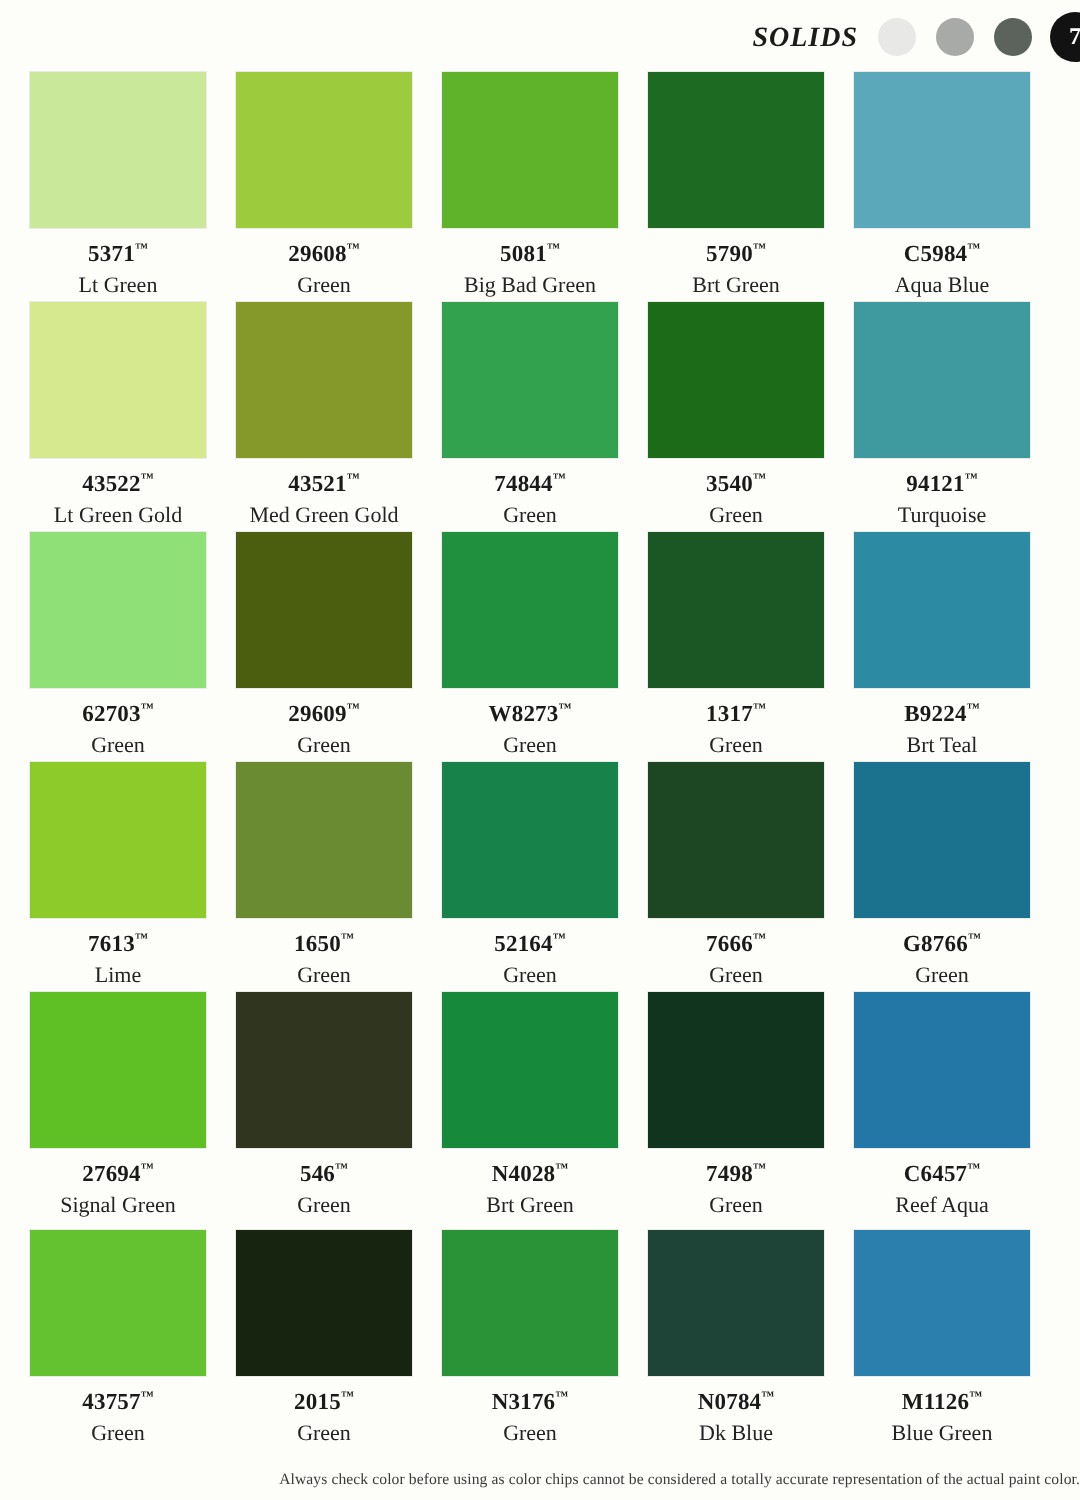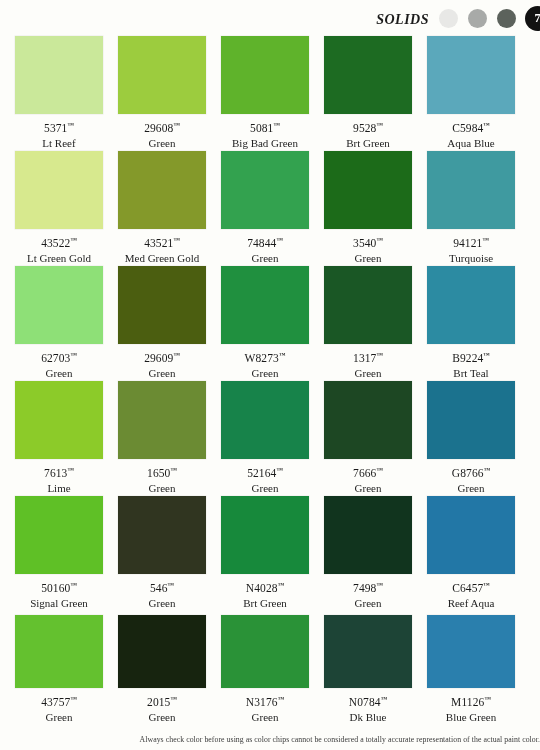--- a/index.html
+++ b/index.html
@@ -95,21 +95,21 @@
     box-shadow: 0 0 0 0.5px rgba(0,0,0,0.07);
   }
   .chip-label {
     margin-top: 4px;
     font-size: 11px;
     color: #1a1a1a;
     line-height: 13px;
     white-space: nowrap;
   }
   .chip-code {
-    font-weight: normal;
+    font-weight: bold;
     font-size: 11.5px;
     letter-spacing: 0.1px;
   }
   .tm {
     font-size: 6.5px;
     vertical-align: super;
     font-weight: bold;
     letter-spacing: 0;
   }
   .chip-name {
@@ -142,35 +142,35 @@
   <div class="hdr-dot" id="dot-2" style="background: rgb(168, 170, 168);"></div>
   <div class="hdr-dot" id="dot-3" style="background: rgb(92, 98, 92);"></div>
   <div id="page-badge" style="background: rgb(18, 18, 18);">7</div>
 </div>
 
 <div id="grid">
     <div class="chip-row" style="top: 0px;">
       <div class="chip chip-col-0">
         <div class="swatch" style="height: 78px; background: rgb(202, 232, 154);"></div>
         <div class="chip-label"><span class="chip-code">5371</span><span class="tm">™</span></div>
-        <div class="chip-name">Lt Reef</div>
+        <div class="chip-name">Lt Green</div>
       </div>
       <div class="chip chip-col-1">
         <div class="swatch" style="height: 78px; background: rgb(156, 204, 62);"></div>
         <div class="chip-label"><span class="chip-code">29608</span><span class="tm">™</span></div>
         <div class="chip-name">Green</div>
       </div>
       <div class="chip chip-col-2">
         <div class="swatch" style="height: 78px; background: rgb(95, 179, 43);"></div>
         <div class="chip-label"><span class="chip-code">5081</span><span class="tm">™</span></div>
         <div class="chip-name">Big Bad Green</div>
       </div>
       <div class="chip chip-col-3">
         <div class="swatch" style="height: 78px; background: rgb(29, 107, 34);"></div>
-        <div class="chip-label"><span class="chip-code">9528</span><span class="tm">™</span></div>
+        <div class="chip-label"><span class="chip-code">5790</span><span class="tm">™</span></div>
         <div class="chip-name">Brt Green</div>
       </div>
       <div class="chip chip-col-4">
         <div class="swatch" style="height: 78px; background: rgb(91, 168, 187);"></div>
         <div class="chip-label"><span class="chip-code">C5984</span><span class="tm">™</span></div>
         <div class="chip-name">Aqua Blue</div>
       </div>
     </div>
     <div class="chip-row" style="top: 115px;">
       <div class="chip chip-col-0">
@@ -249,21 +249,21 @@
       </div>
       <div class="chip chip-col-4">
         <div class="swatch" style="height: 78px; background: rgb(27, 114, 142);"></div>
         <div class="chip-label"><span class="chip-code">G8766</span><span class="tm">™</span></div>
         <div class="chip-name">Green</div>
       </div>
     </div>
     <div class="chip-row" style="top: 460px;">
       <div class="chip chip-col-0">
         <div class="swatch" style="height: 78px; background: rgb(95, 192, 38);"></div>
-        <div class="chip-label"><span class="chip-code">50160</span><span class="tm">™</span></div>
+        <div class="chip-label"><span class="chip-code">27694</span><span class="tm">™</span></div>
         <div class="chip-name">Signal Green</div>
       </div>
       <div class="chip chip-col-1">
         <div class="swatch" style="height: 78px; background: rgb(48, 53, 32);"></div>
         <div class="chip-label"><span class="chip-code">546</span><span class="tm">™</span></div>
         <div class="chip-name">Green</div>
       </div>
       <div class="chip chip-col-2">
         <div class="swatch" style="height: 78px; background: rgb(23, 137, 59);"></div>
         <div class="chip-label"><span class="chip-code">N4028</span><span class="tm">™</span></div>

